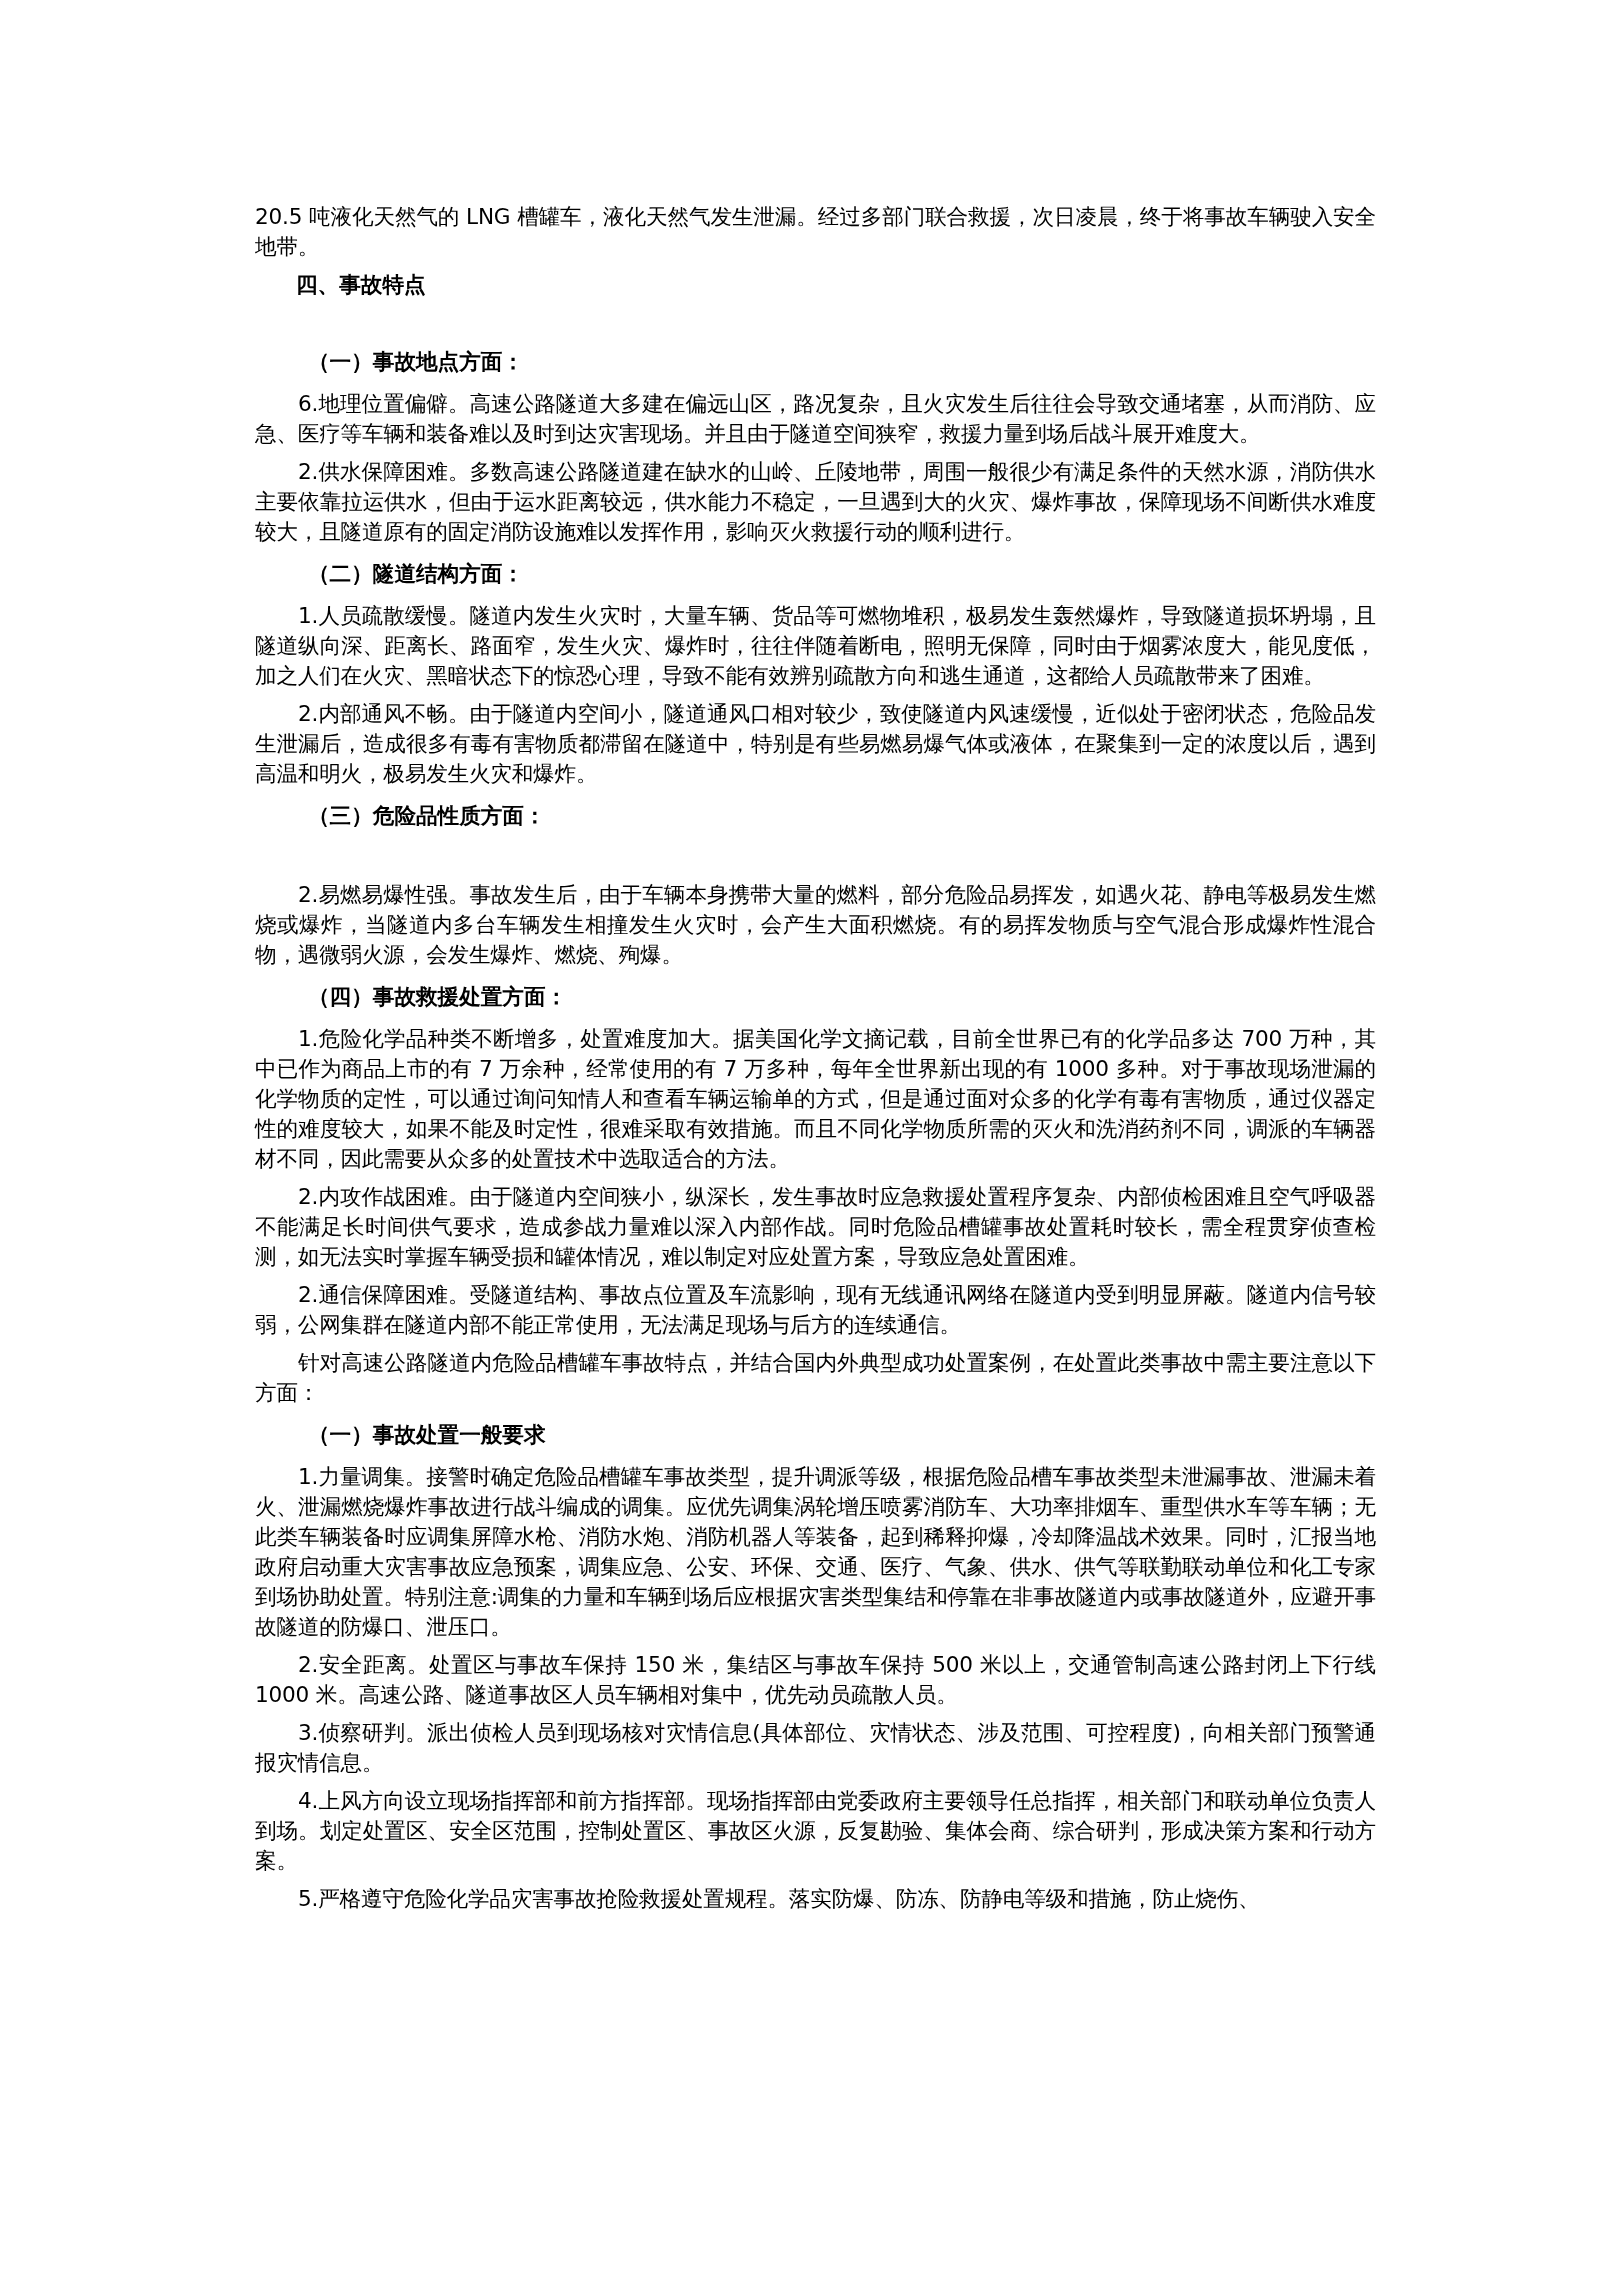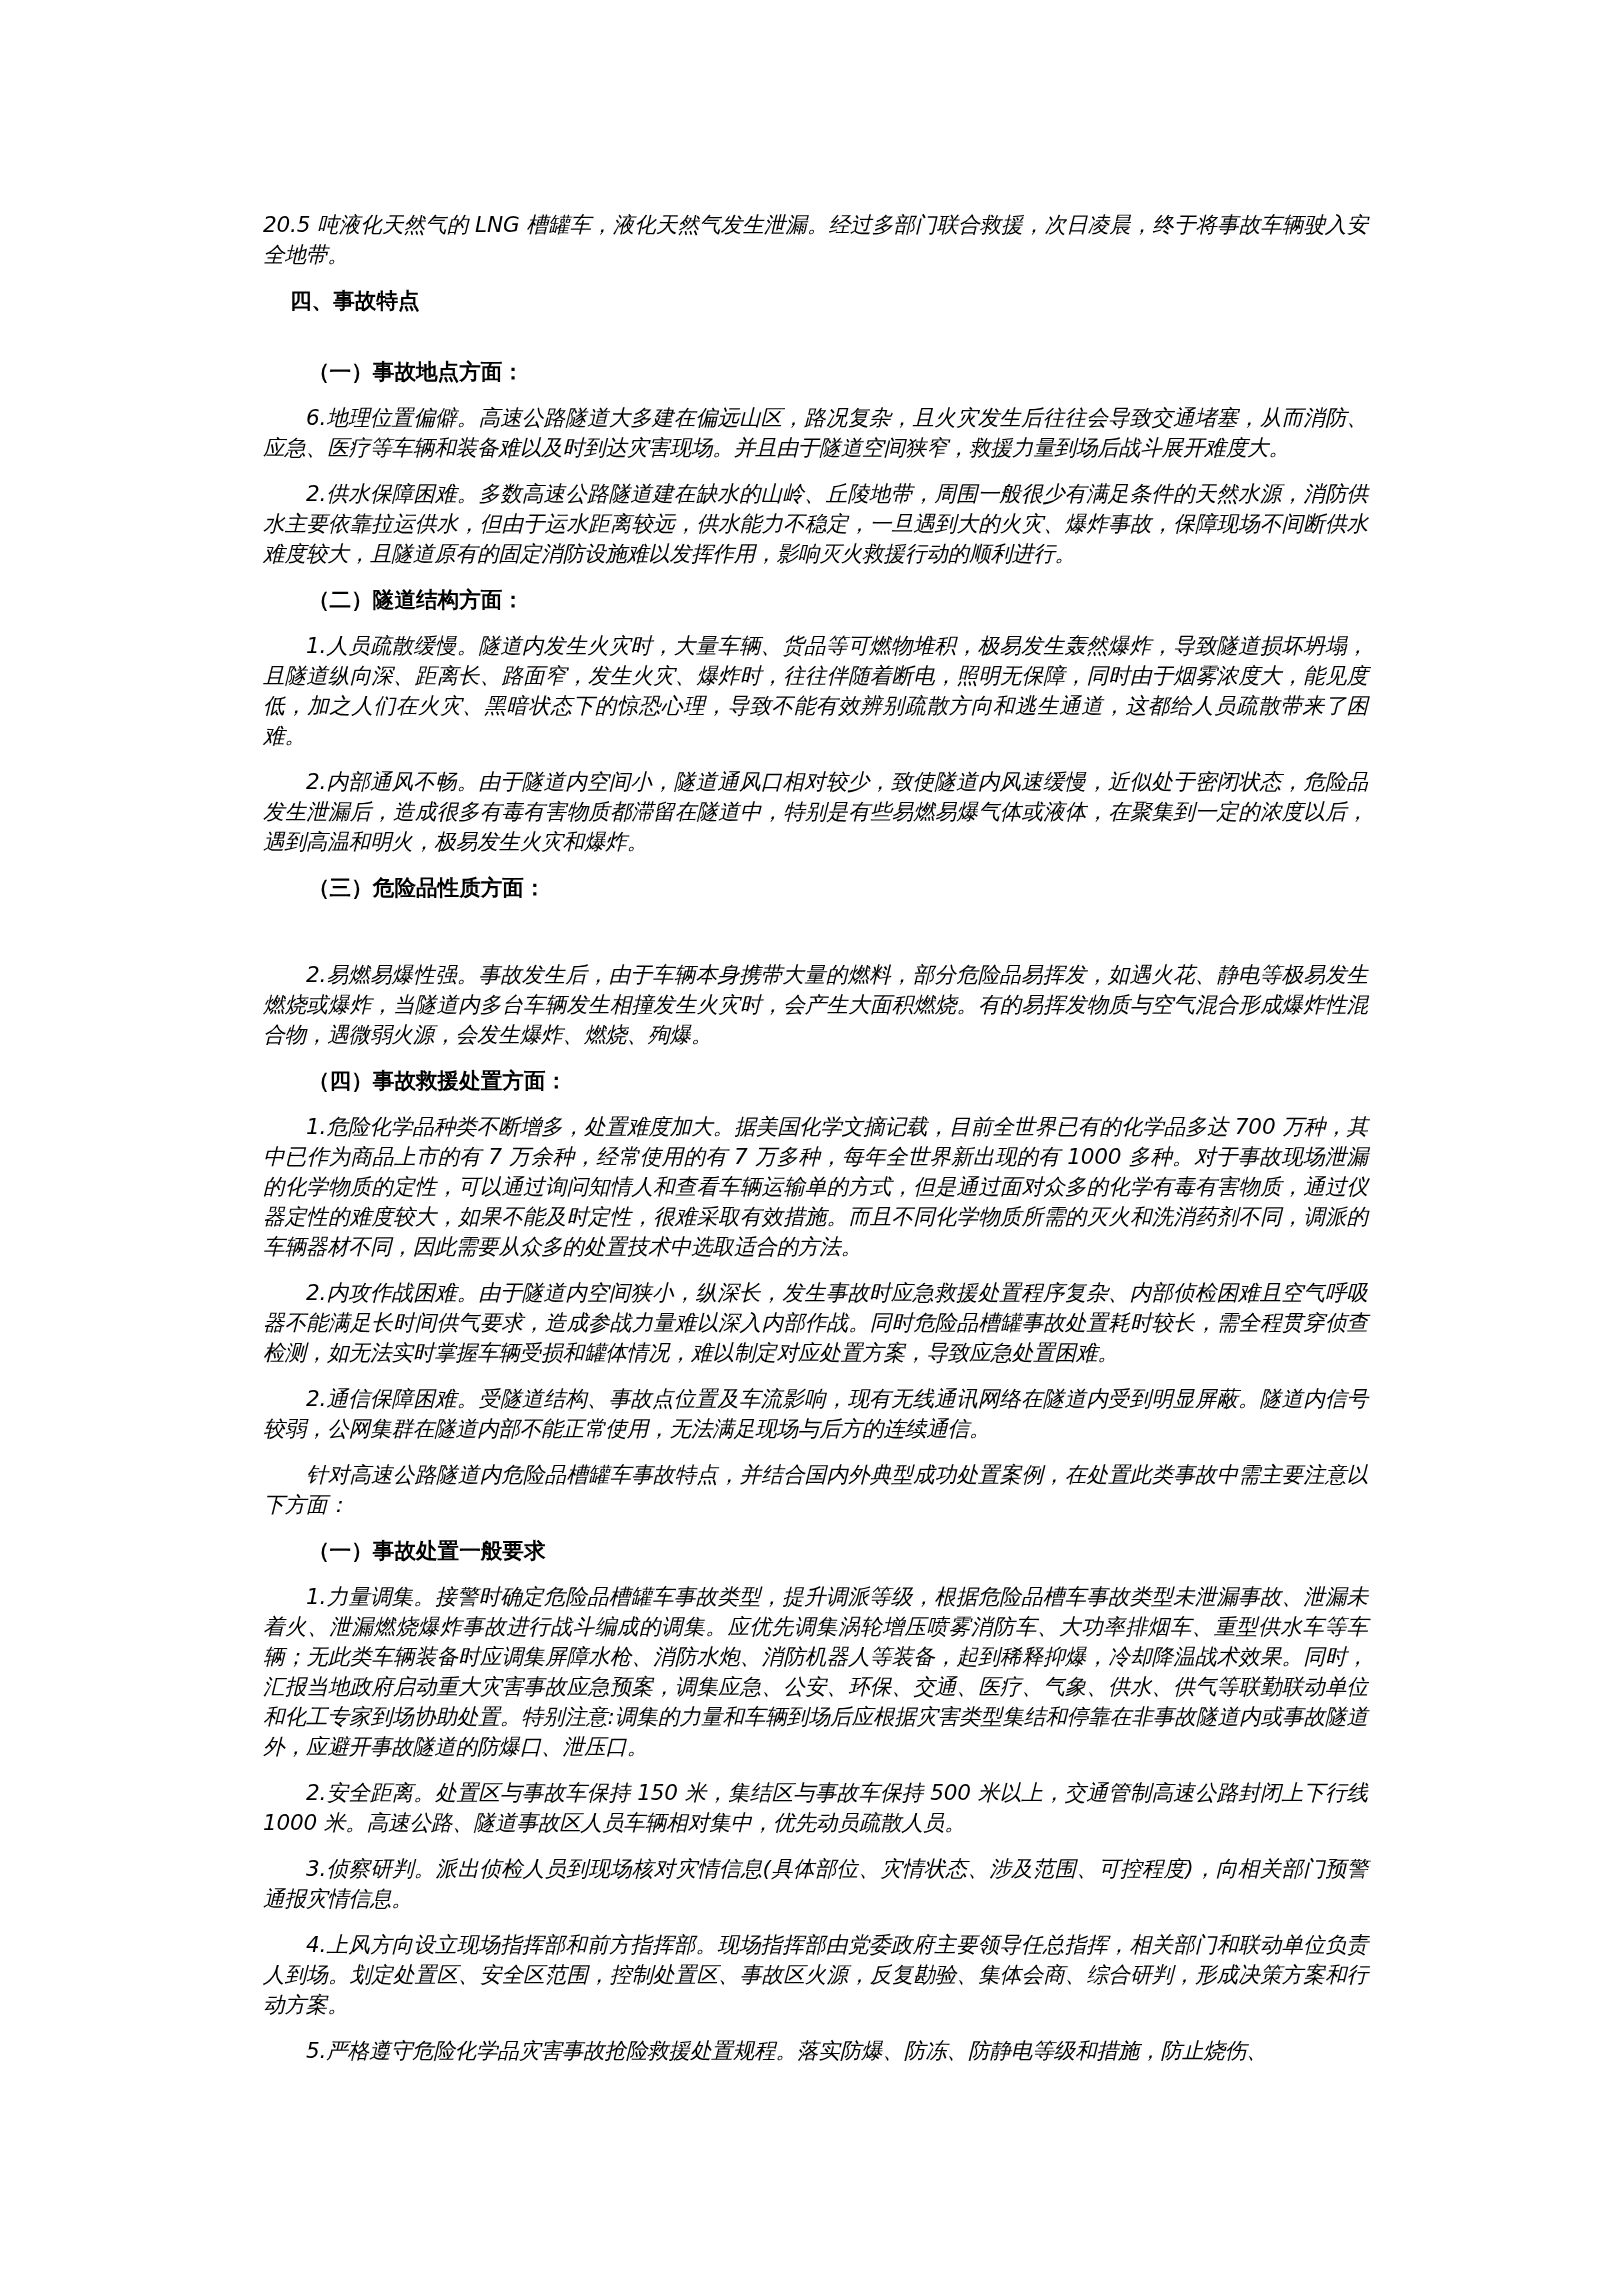--- a/index.html
+++ b/index.html
@@ -17,32 +17,31 @@
   }
   .page {
     position: absolute;
     left: 247px;
     top: 194px;
     width: 1137px;
   }
   .p {
     font-size: 21.6px;
     line-height: 30px;
-    margin: 16px;
+    margin: 8px;
     text-align: justify;
     text-indent: 43px;
     letter-spacing: -0.2px;
-    font-style: italic;
   }
   .p.noindent { text-indent: 0; }
   .h1 {
     font-size: 21.6px;
     line-height: 30px;
     font-weight: bold;
-    margin: 0;
+    margin: 6px;
     padding-left: 43px;
   }
   .h2 {
     font-size: 21.6px;
     line-height: 30px;
     font-weight: bold;
     margin: 12px;
     padding-left: 49px;
   }
   .gap { height: 29px; }

